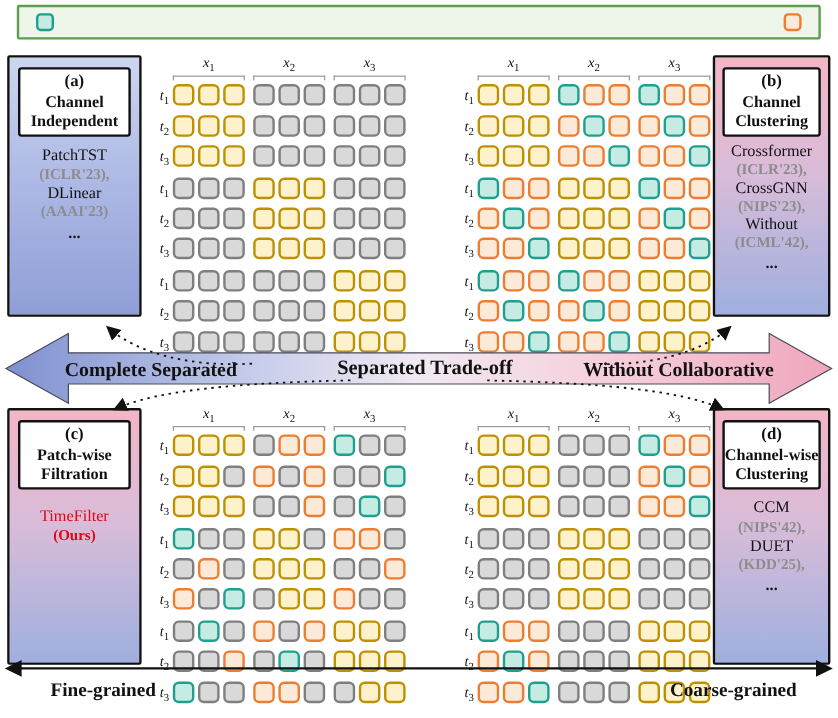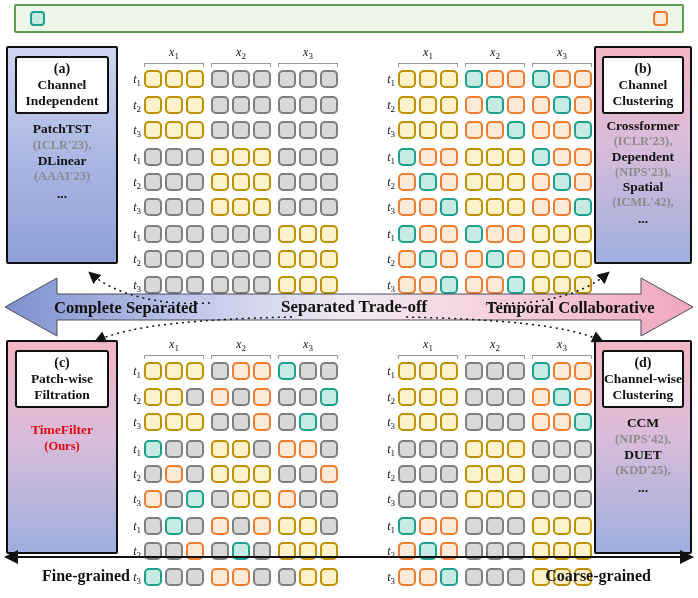--- a/index.html
+++ b/index.html
@@ -39,21 +39,21 @@
   .panel-c{left:6px;top:340px;width:112px;height:214px;
            background:linear-gradient(180deg,#f3b6c5 0%,#d9bcd9 45%,#9fafdf 100%);}
   .panel-d{left:594px;top:340px;width:98px;height:214px;
            background:linear-gradient(180deg,#f3b6c5 0%,#d9bcd9 45%,#9fafdf 100%);}
   .panel-title-box{background:#fff;border:2px solid #111;border-radius:3px;
                    margin:8px auto 4px;width:84%;padding:3px 0 4px;}
   .panel-tag{font-weight:bold;font-size:14px;line-height:1.15;}
   .panel-title-line{font-weight:bold;font-size:13.5px;line-height:1.15;}
   .panel-methods{margin-top:7px;font-size:13.5px;line-height:1.22;}
   .panel-b .panel-methods{margin-top:3px;line-height:1.18;}
-  .method-name{font-weight:bold;color:#111;}
+  .method-name{font-weight:normal;color:#111;}
   .method-venue{font-weight:bold;font-size:12.5px;color:var(--venue,#8c8c8c);}
   .method-name.hl,.method-venue.hl{color:var(--hl,#e30613);}
   .ellipsis{font-weight:bold;margin-top:1px;}
   .panel-c .panel-methods{margin-top:14px;text-align:center;}
 
   
   .layer-svg{position:absolute;left:0;top:0;pointer-events:none;}
   .band-text{position:absolute;font-weight:bold;font-size:16.5px;white-space:nowrap;}
   .bottom-label{position:absolute;font-weight:bold;font-size:16px;white-space:nowrap;}
 </style>
@@ -587,23 +587,23 @@
 
   <div class="panel panel-b">
     <div class="panel-title-box">
       <div class="panel-tag">(b)</div>
       <div class="panel-title-line">Channel</div>
       <div class="panel-title-line">Clustering</div>
     </div>
     <div class="panel-methods">
         <div class="method-name">Crossformer</div>
         <div class="method-venue">(ICLR'23),</div>
-        <div class="method-name">Dependent</div>
+        <div class="method-name">CrossGNN</div>
         <div class="method-venue">(NIPS'23),</div>
-        <div class="method-name">Spatial</div>
+        <div class="method-name">Without</div>
         <div class="method-venue">(ICML'42),</div>
         <div class="ellipsis">...</div>
       </div>
   </div>
 
   <div class="panel panel-c">
     <div class="panel-title-box">
       <div class="panel-tag">(c)</div>
       <div class="panel-title-line">Patch-wise</div>
       <div class="panel-title-line">Filtration</div>
@@ -652,18 +652,18 @@
     <path d="M 488,303 C 538,306 583,295 608,273" fill="none" stroke="#111" stroke-width="1.5" stroke-dasharray="2 4" marker-end="url(#ah)"></path>
     <path d="M 292,317 C 200,319 130,325 96,341" fill="none" stroke="#111" stroke-width="1.5" stroke-dasharray="2 4" marker-end="url(#ah)"></path>
     <path d="M 406,317 C 498,319 568,325 602,341" fill="none" stroke="#111" stroke-width="1.5" stroke-dasharray="2 4" marker-end="url(#ah)"></path>
     <line x1="16" y1="557" x2="682" y2="557" stroke="#111" stroke-width="2"></line>
     <polygon points="4,557 18,550 18,564" fill="#111"></polygon>
     <polygon points="694,557 680,550 680,564" fill="#111"></polygon>
   </svg>
 
   <div class="band-text" style="left:54px;top:298px;">Complete Separated</div>
   <div class="band-text" style="left:281px;top:297px;font-size:17px;">Separated Trade-off</div>
-  <div class="band-text" style="left:486px;top:298px;">Temporal Collaborative</div>
+  <div class="band-text" style="left:486px;top:298px;">Without Collaborative</div>
 
   <div class="bottom-label" style="left:42px;top:567px;">Fine-grained</div>
-  <div class="bottom-label" style="right:47px;top:567px;">Coarse-grained</div>
+  <div class="bottom-label" style="right:34px;top:567px;">Coarse-grained</div>
 
 </div>
 
 </body></html>

